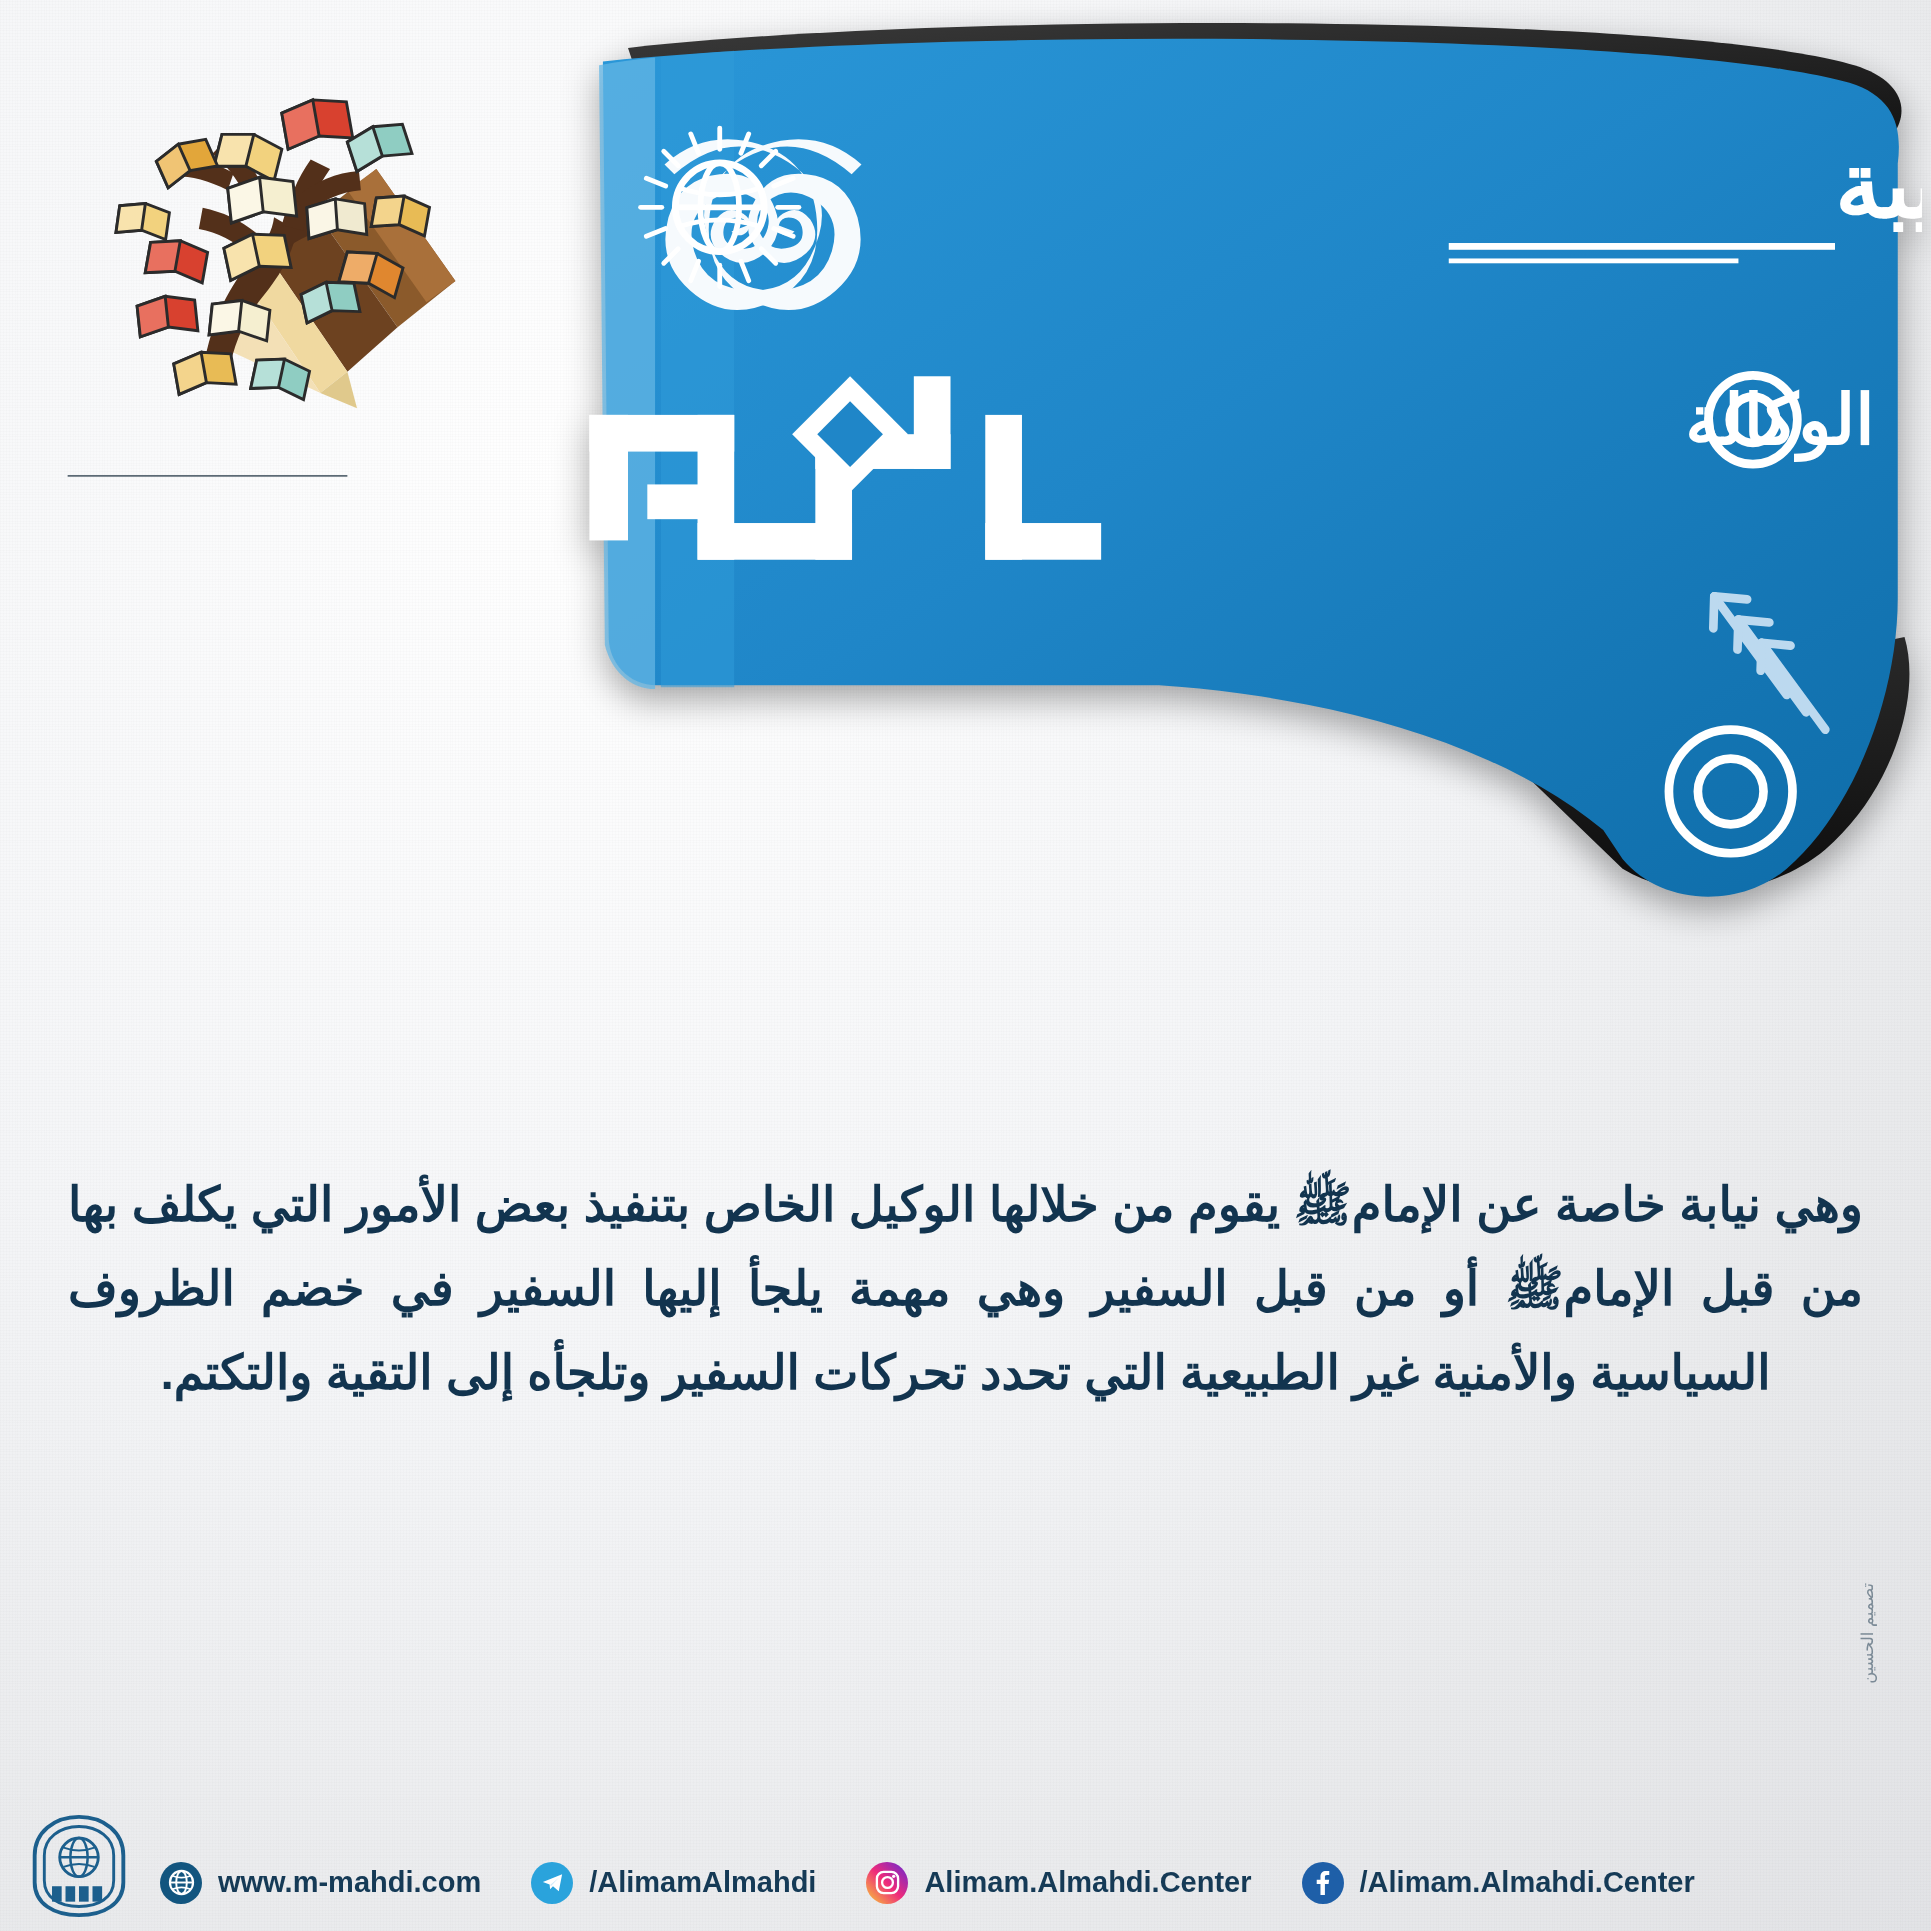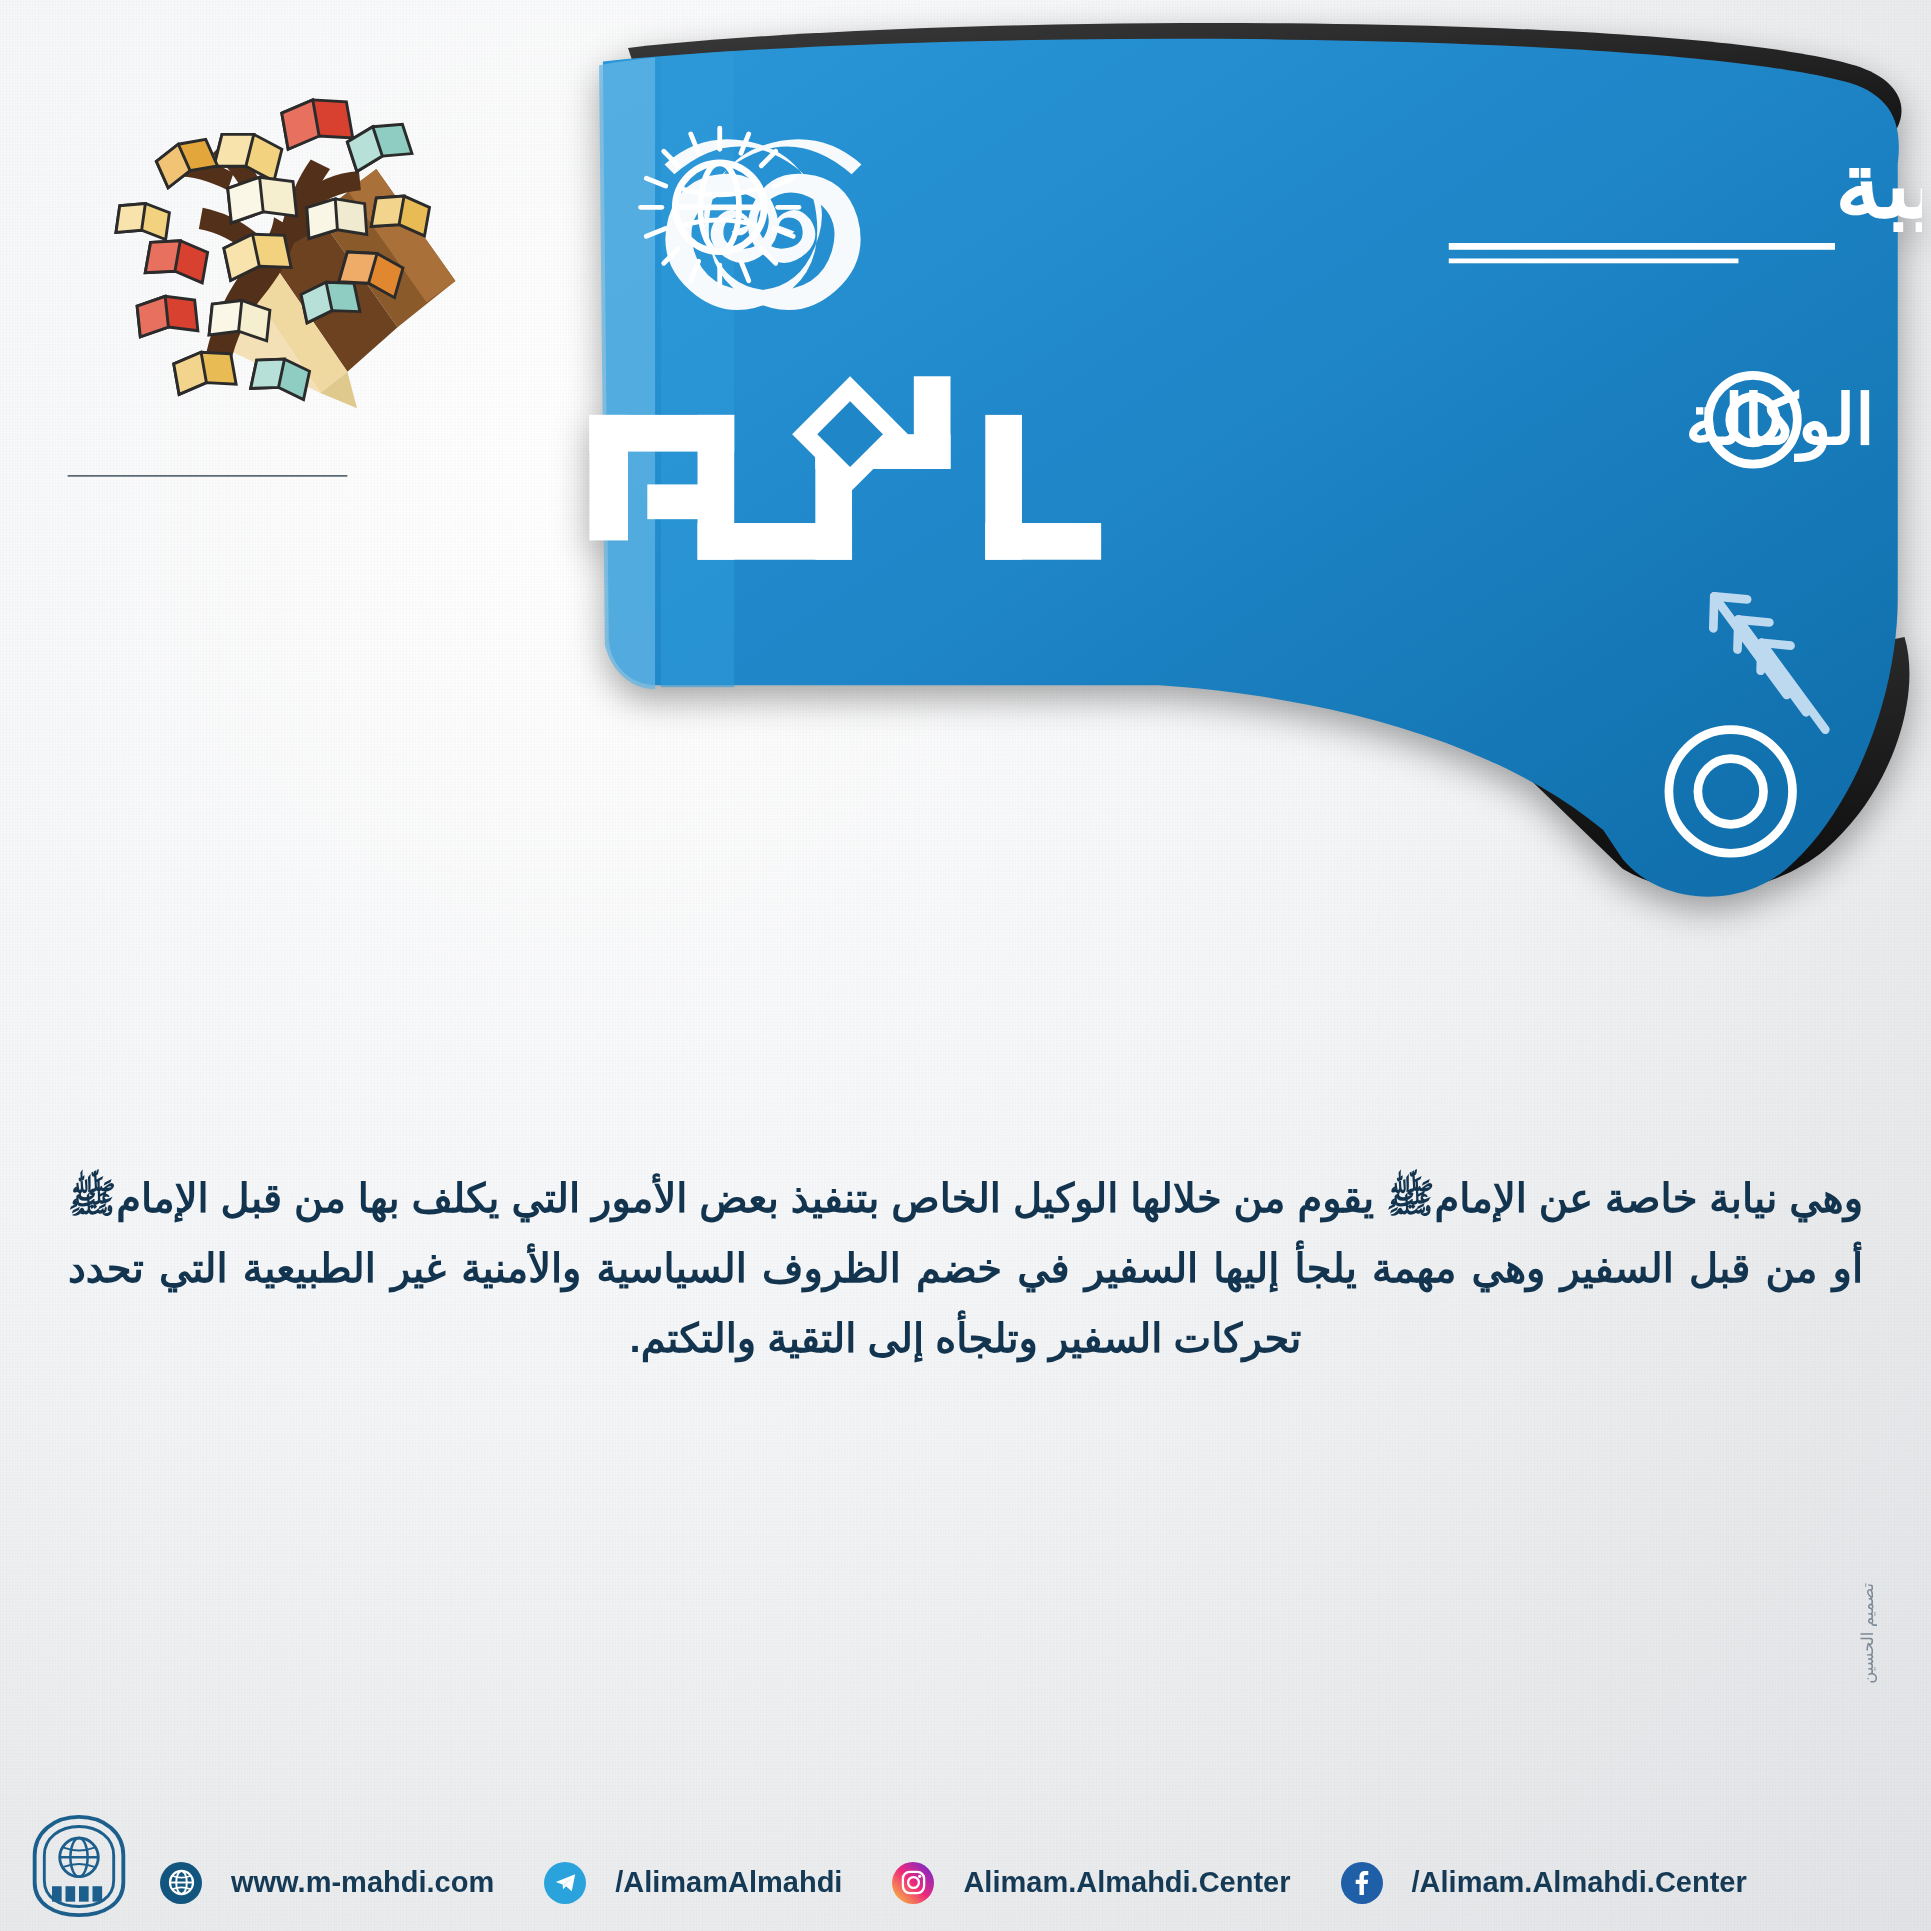--- a/index.html
+++ b/index.html
@@ -25,38 +25,38 @@
 
   
   .art-tree{position:absolute;top:53px;left:58px;width:463px;height:483px;z-index:4;}
 
   
   .body-text{
     position:absolute;top:1163px;right:68px;left:68px;z-index:5;
     direction:rtl;text-align:justify;text-align-last:center;
     color:#12344f;
     font-weight:bold;
-    font-size:40px;
+    font-size:48px;
     line-height:1.75;
     letter-spacing:0px;
   }
   .body-text p{margin:0 0 25px 0;}
   .body-text p:last-child{margin-bottom:0;}
 
   
   .footer{
     position:absolute;bottom:0;right:0;left:0;height:116px;z-index:6;
     display:flex;align-items:center;
   }
   .footer-bar{
     position:absolute;bottom:17.4px;right:0;left:135px;height:62px;
     display:flex;align-items:center;justify-content:flex-start;
     direction:ltr;gap:0px;
   }
-  .f-item{display:flex;align-items:center;gap:29px;padding:0 25px;}
+  .f-item{display:flex;align-items:center;gap:16px;padding:0 25px;}
   .f-item .lbl{font-size:29px;font-weight:bold;color:#153a56;font-family:"Liberation Sans",sans-serif;}
   .ic{width:42px;height:42px;border-radius:50%;display:flex;align-items:center;justify-content:center;flex:none;}
   .ic svg{display:block}
   .ic-globe{background:#12557f;}
   .ic-tg{background:#2aa3dc;}
   .ic-fb{background:#1e5fa8;}
   .ic-ig{background:linear-gradient(45deg,#f9ce34,#ee2a7b 50%,#6228d7);}
 
   .footer-logo{position:absolute;bottom:11.6px;left:21px;width:116px;height:106px;}
 

